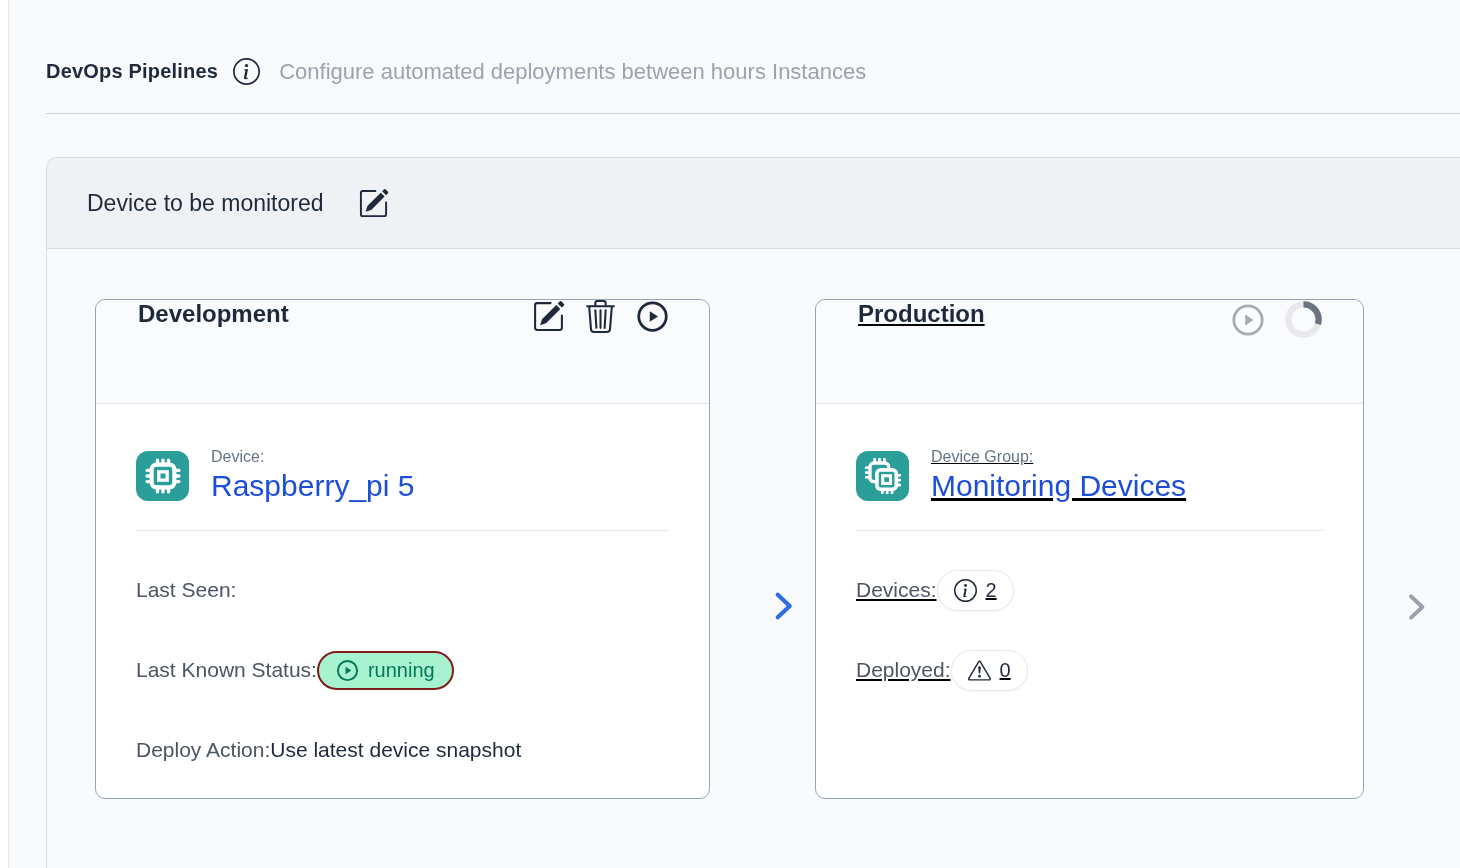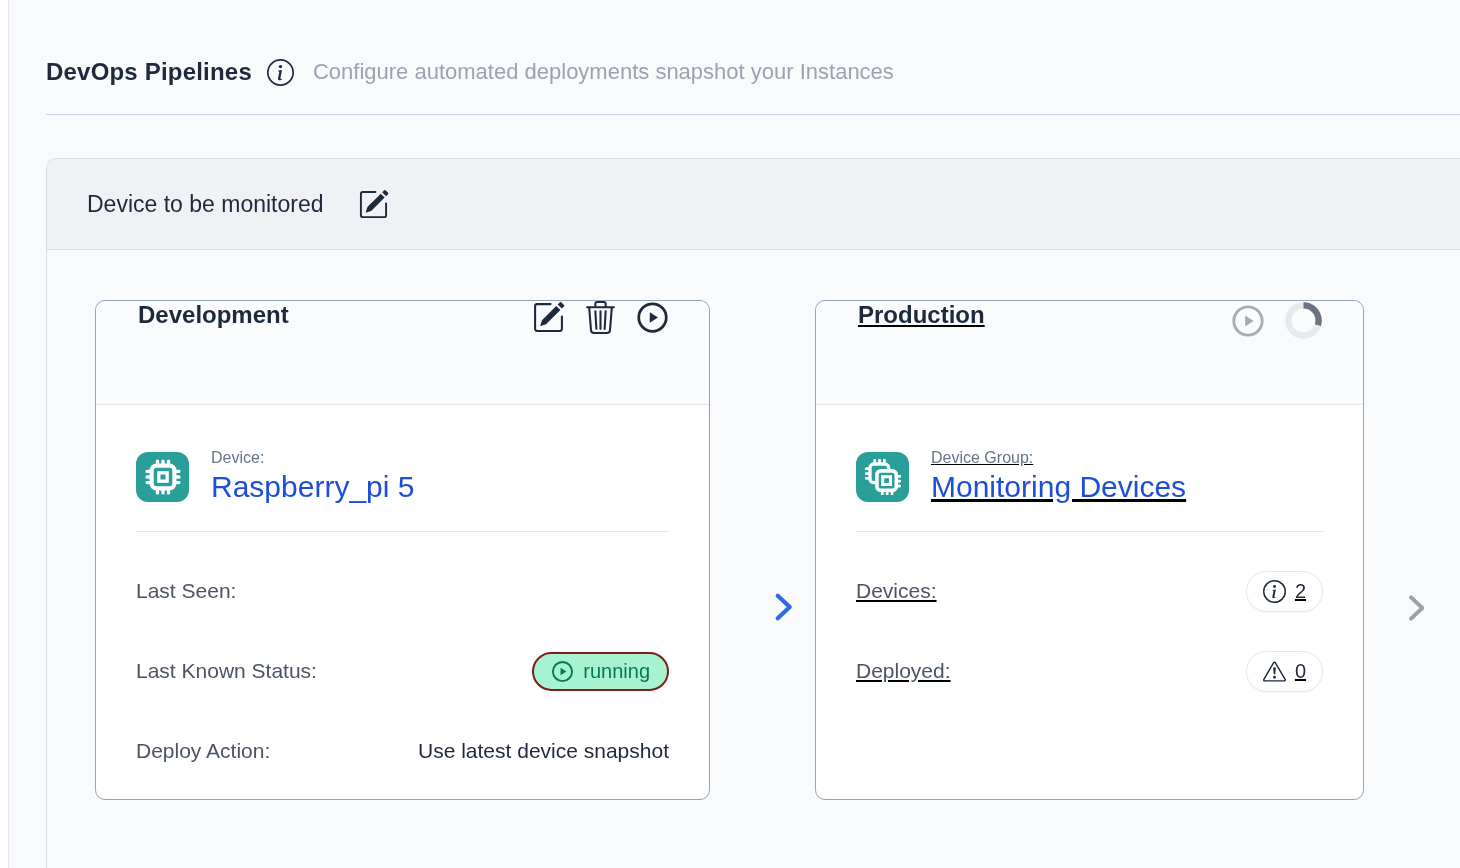--- a/index.html
+++ b/index.html
@@ -3,21 +3,21 @@
 <meta charset="utf-8">
 <style>
   * { margin:0; padding:0; box-sizing:border-box; }
   html,body { width:1460px; height:868px; overflow:hidden; background:#ffffff;
               font-family:"Liberation Sans", sans-serif; }
   .content { margin-left:8px; height:868px; background:#f8fafc;
              border-left:1px solid #e2e8f0; }
 
   
   .page-header { display:flex; align-items:center; gap:15px; padding:58px 0 0 37px; }
-  .page-title { font-size:24px; font-weight:700; color:#1e293b; letter-spacing:.2px; }
+  .page-title { font-size:20px; font-weight:700; color:#1e293b; letter-spacing:.2px; }
   .title-info { width:27px; height:27px; color:#1e293b; display:inline-flex; }
   .page-subtitle { font-size:22px; color:#9ca3af; margin-left:4px; }
   .header-divider { border:none; border-top:1px solid #cbd5e1; margin:28px 0 0 37px; }
 
   
   .panel { margin:43px 0 0 37px; width:calc(100% - 37px); height:782px;
            border:1px solid #d8dce3; border-right:none; border-radius:10px 0 0 10px;
            background:#f8fafc; overflow:hidden; }
   .panel-header { height:91px; background:#f0f1f4; border-bottom:1px solid #d8dce3;
                   display:flex; align-items:center; padding-left:40px; gap:34px; }
@@ -39,21 +39,21 @@
   .icon-btn.disabled { color:#a6acb6; cursor:default; }
   .card-body { padding:0 40px; }
 
   .device-row { margin-top:44px; display:flex; align-items:center; gap:22px; }
   .device-avatar { width:53px; height:50px; border-radius:12px; background:#2a9e98;
                    display:flex; align-items:center; justify-content:center; flex:none; }
   .device-label { font-size:16px; color:#64748b; margin-bottom:3px; }
   .device-name { font-size:30px; color:#1d4ed8; }
   .body-divider { border:none; border-top:1px solid #e2e8f0; margin-top:27px; }
 
-  .info-row { display:flex; justify-content:space-between; align-items:center;
+  .info-row { display:flex; justify-content:flex-start; align-items:center;
               margin-top:38px; min-height:42px; }
   .info-row:first-of-type { margin-top:18px; }
   .row-label { font-size:21px; color:#4b5563; }
   .row-value { font-size:21px; color:#1e293b; }
 
   .badge-running { display:inline-flex; align-items:center; gap:9px;
                    background:#a7f3d0; border:2px solid #7f1d1d; border-radius:999px;
                    padding:6px 17px; color:#047857; font-size:20px; }
   .badge-running .b-icon { width:23px; height:23px; display:inline-flex; }
 
@@ -124,21 +124,21 @@
 
 <div class="content">
 
   <div class="page-header">
     <span class="page-title">DevOps Pipelines</span>
     <span class="title-info">
       <svg>
           <use href="#sym-info-circle"></use>
         </svg>
     </span>
-    <span class="page-subtitle">Configure automated deployments snapshot your Instances</span>
+    <span class="page-subtitle">Configure automated deployments between hours Instances</span>
   </div>
   <hr class="header-divider">
 
   <section class="panel">
     <div class="panel-header">
       <span class="panel-title">Device to be monitored</span>
       <span class="panel-edit">
         <svg>
             <use href="#sym-pencil-square"></use>
           </svg>

